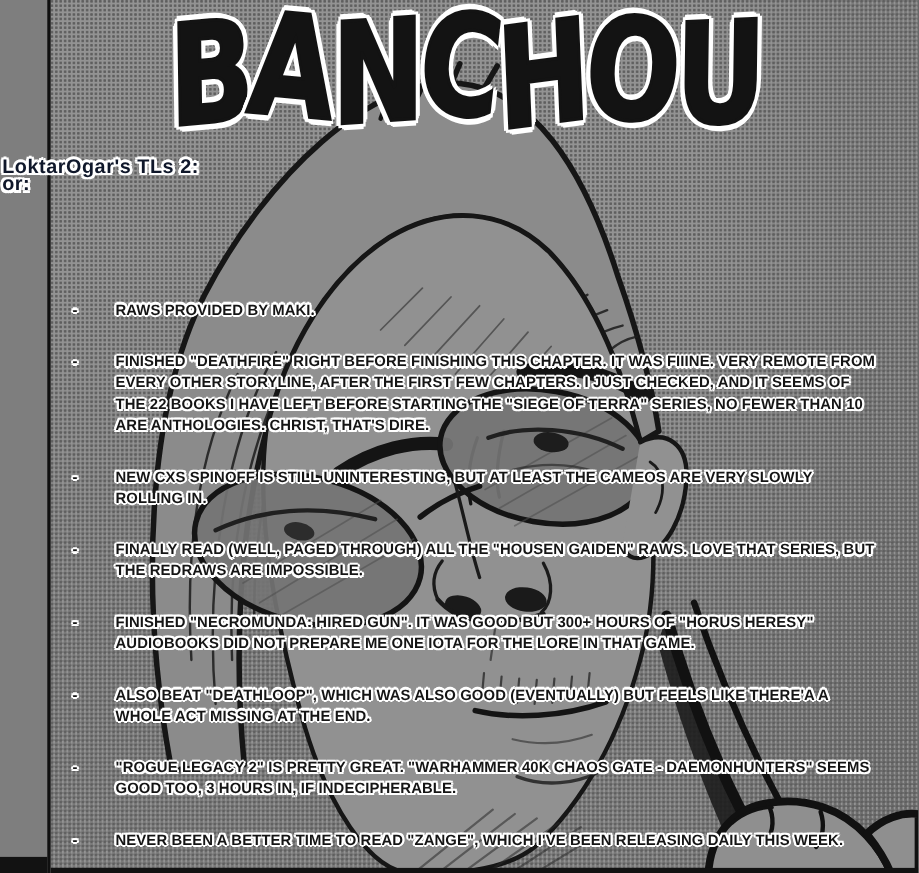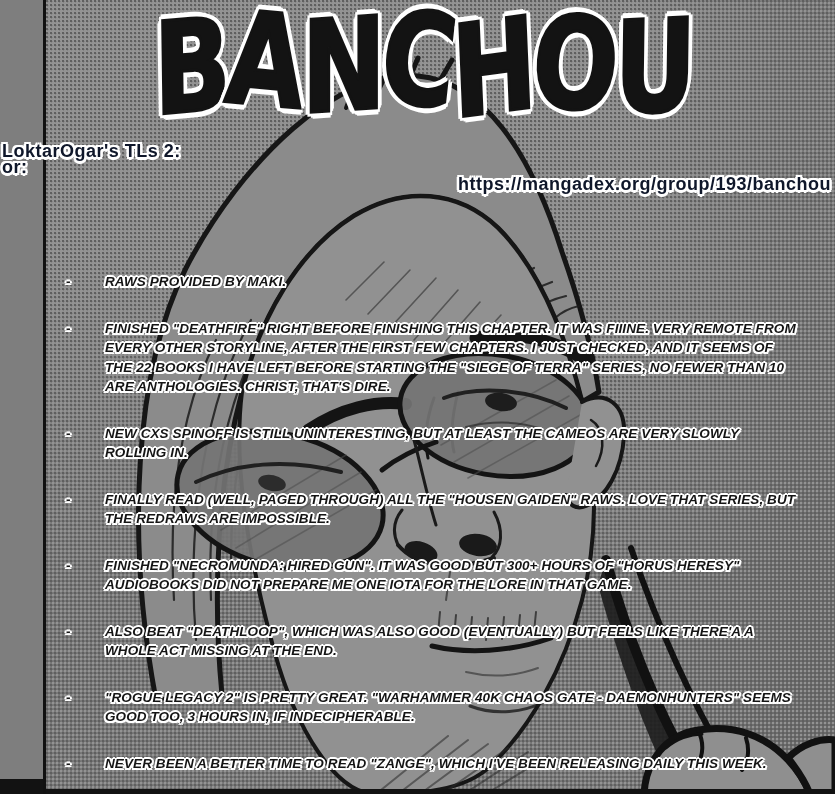--- a/index.html
+++ b/index.html
@@ -51,21 +51,21 @@
   .hdr-url2{right:4px;top:175px;text-align:right;}
 
   
   .notes{position:absolute;left:20px;top:272px;width:734px;z-index:4;}
   .note{display:flex;margin-bottom:27px;}
   .note-bullet{flex:0 0 39px;}
   .note-bullet,.note-text{font-weight:bold;font-size:13.5px;line-height:19.5px;color:#151515;
        letter-spacing:.1px;
        text-shadow:-2px 0 #fff,2px 0 #fff,0 -2px #fff,0 2px #fff,
                    -1.5px -1.5px #fff,1.5px -1.5px #fff,-1.5px 1.5px #fff,1.5px 1.5px #fff;}
-  .note-text{flex:1;max-width:692px;font-style:italic;}
+  .note-text{flex:1;max-width:692px;}
 </style>
 </head>
 <body>
 
 <div class="page">
 
   <div class="main">
     <div class="tone-bottom"></div>
     <div class="tone-right"></div>
 
@@ -220,14 +220,13 @@
       </div>
 
     <div class="bottom-bar"></div>
   </div>
 
   <div class="left-strip"></div>
   <div class="panel-line"></div>
 
   <div class="hdr hdr-group">LoktarOgar's TLs 2:</div>
   <div class="hdr hdr-or">or:</div>
-  <div class="hdr hdr-url2">https://mangadex.org/group/193/banchou</div>
 </div>
 
 </body></html>

